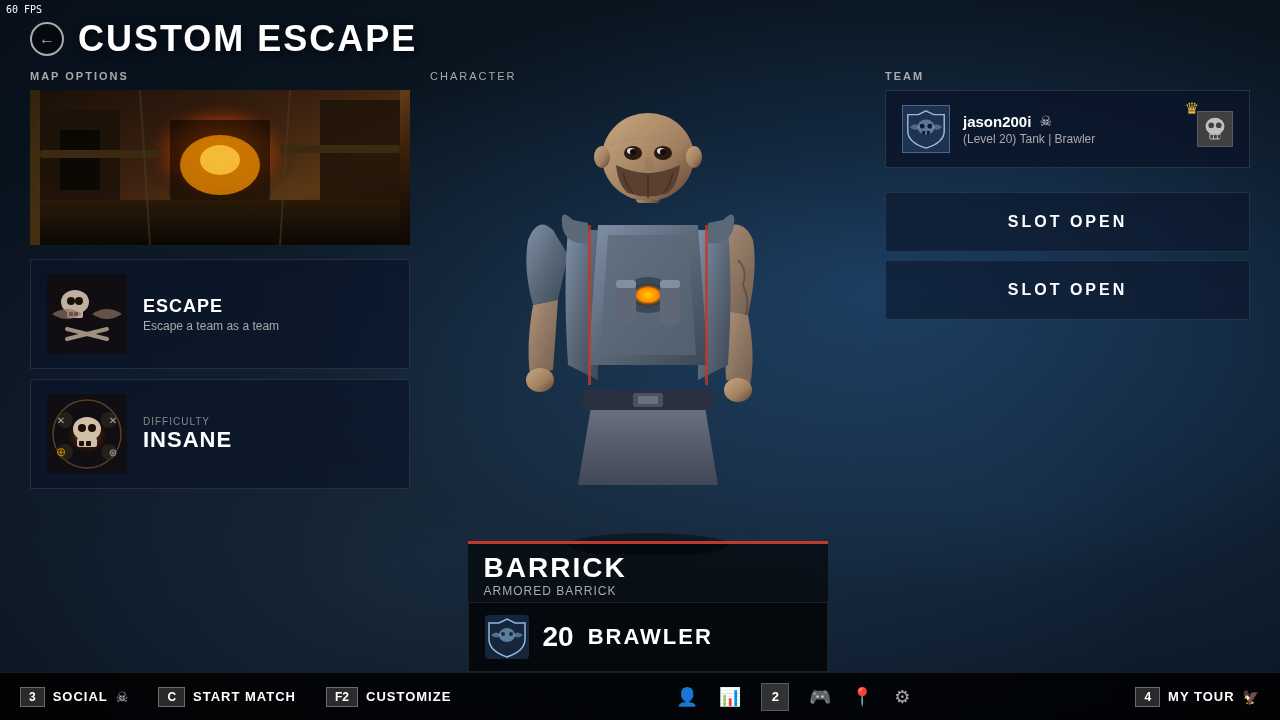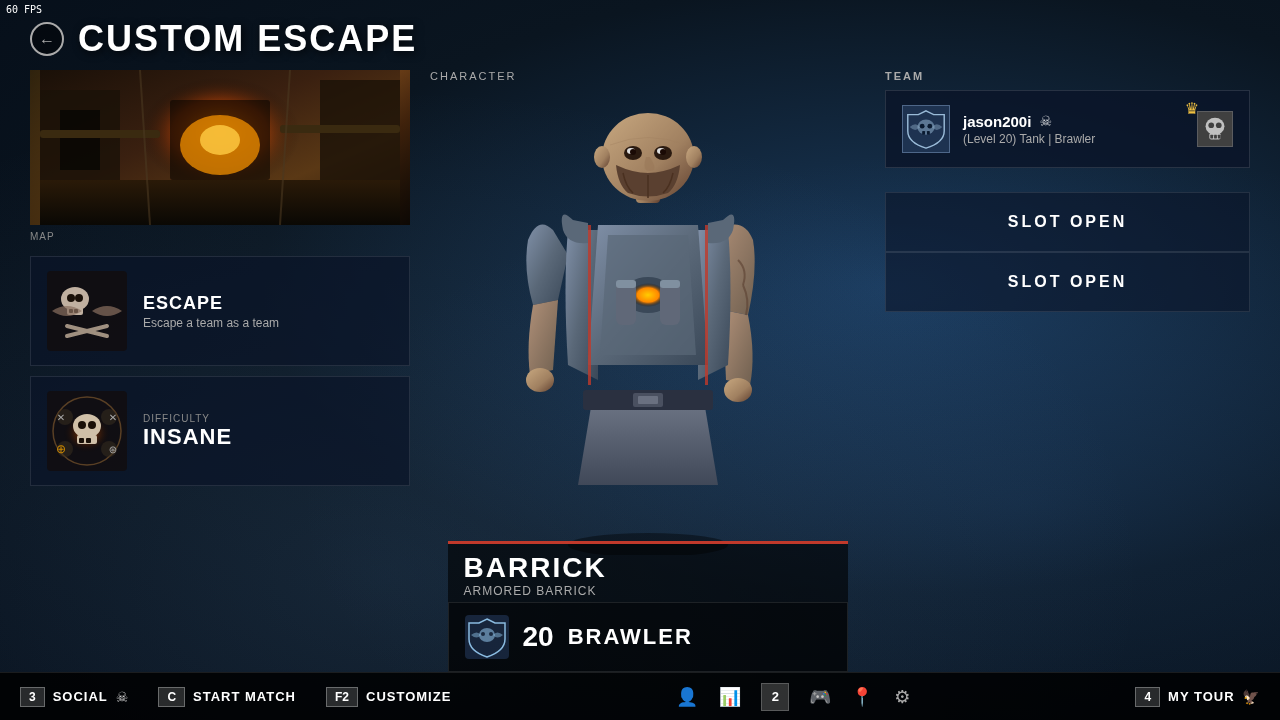--- a/index.html
+++ b/index.html
@@ -224,21 +224,21 @@
       align-self: flex-start;
       margin-bottom: 4px;
     }
 
     
     .char-info-overlay {
       position: absolute;
       bottom: 0;
       left: 50%;
       transform: translateX(-50%);
-      width: 400px;
+      width: 360px;
       z-index: 20;
     }
 
     .char-name-box {
       padding: 8px 16px 4px;
       background: rgba(0,0,0,0.6);
       border-top: 3px solid #c0392b;
     }
 
     .char-name {
@@ -394,21 +394,21 @@
       align-items: center;
       justify-content: center;
       font-size: 18px;
       color: #ccc;
     }
 
     .slot-open {
       background: rgba(10,20,40,0.6);
       border: 1px solid rgba(255,255,255,0.1);
       padding: 20px 16px;
-      margin-bottom: 0;
+      margin-bottom: 8px;
       text-align: center;
     }
 
     .slot-open-text {
       font-size: 16px;
       font-weight: 700;
       color: #fff;
       text-transform: uppercase;
       letter-spacing: 3px;
     }
@@ -523,20 +523,21 @@
 <div class="main-container">
 
   <div class="header">
     <div class="back-btn">←</div>
     <h1 class="page-title">CUSTOM ESCAPE</h1>
   </div>
 
   <div class="content">
 
     <div class="left-panel">
+      <div class="section-label">MAP OPTIONS</div>
 
       <div class="map-box">
         <div class="map-scene">
           
           <svg width="100%" height="100%" viewBox="0 0 360 155" xmlns="http://www.w3.org/2000/svg">
             <defs>
               <radialGradient id="fireGlow" cx="50%" cy="45%" r="40%">
                 <stop offset="0%" stop-color="#ff8800" stop-opacity="0.9"></stop>
                 <stop offset="60%" stop-color="#cc4400" stop-opacity="0.4"></stop>
                 <stop offset="100%" stop-color="transparent" stop-opacity="0"></stop>
@@ -572,21 +573,20 @@
             <ellipse cx="180" cy="75" rx="40" ry="30" fill="#ff9900" opacity="0.7"></ellipse>
             <ellipse cx="180" cy="70" rx="20" ry="15" fill="#ffcc44" opacity="0.8"></ellipse>
 
             <line x1="100" y1="0" x2="110" y2="155" stroke="#4a3820" stroke-width="2" opacity="0.6"></line>
             <line x1="250" y1="0" x2="240" y2="155" stroke="#4a3820" stroke-width="2" opacity="0.6"></line>
           </svg>
         </div>
       </div>
 
       <div class="map-label-area">
-        <div class="map-name-label">MAP</div>
       </div>
 
       <div class="mode-box">
         <div class="escape-icon-area">
           <svg width="80" height="80" viewBox="0 0 80 80" xmlns="http://www.w3.org/2000/svg">
 
             <rect width="80" height="80" fill="rgba(20,10,5,0.6)" rx="4"></rect>
 
             <g transform="translate(10, 8)">
 

